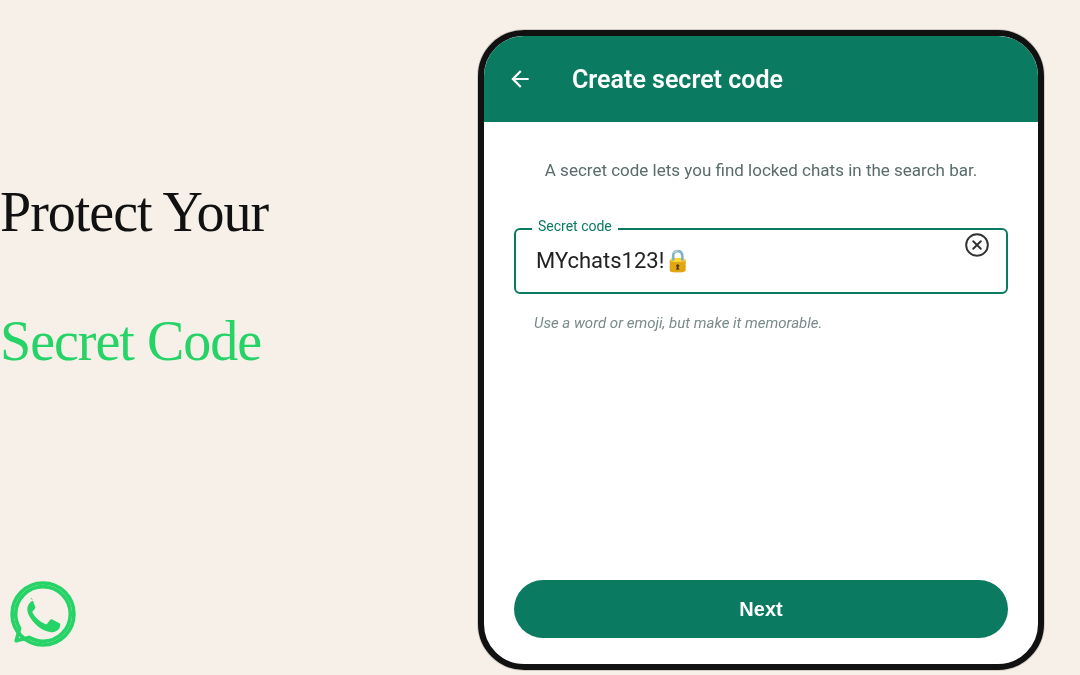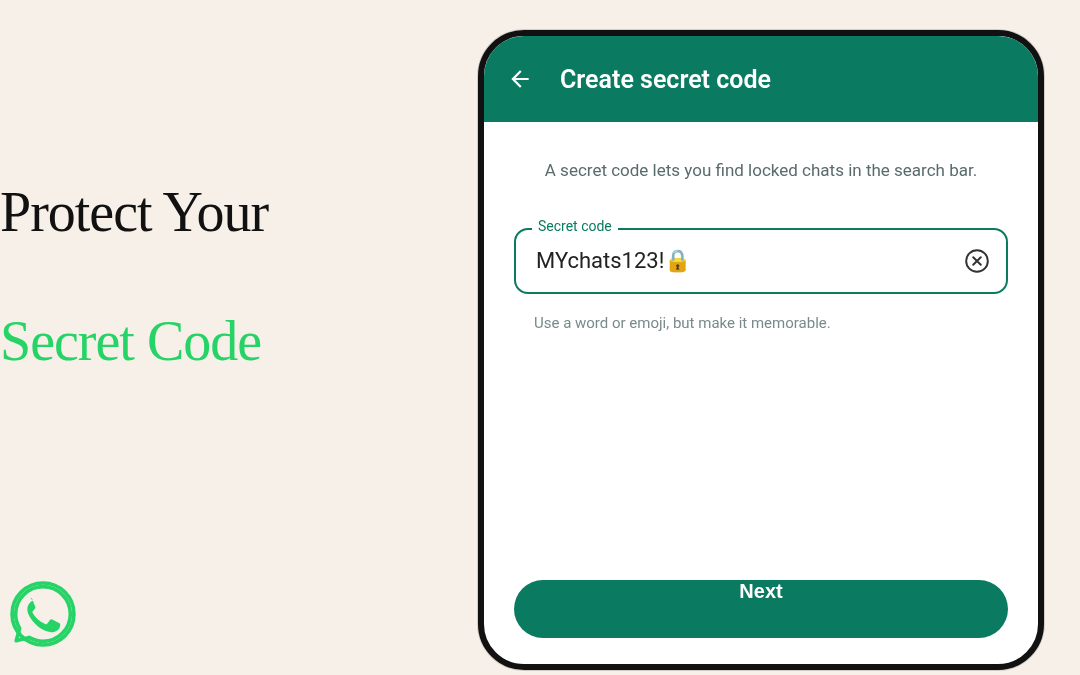--- a/index.html
+++ b/index.html
@@ -56,21 +56,21 @@
       box-shadow: 0 0 0 1px rgba(0,0,0,0.15);
       display: flex;
       flex-direction: column;
     }
     .app-bar {
       background: #0a7a60;
       height: 86px;
       display: flex;
       align-items: center;
       padding: 0 22px;
-      gap: 26px;
+      gap: 38px;
     }
     .back-btn {
       width: 28px;
       height: 28px;
       display: flex;
       align-items: center;
       justify-content: center;
     }
     .back-btn svg {
       width: 26px;
@@ -104,24 +104,23 @@
       top: -10px;
       left: 18px;
       background: #fff;
       padding: 0 6px;
       font-size: 14px;
       color: #0a7a60;
       z-index: 2;
     }
     .field-box {
       border: 2px solid #0a7a60;
-      border-radius: 14px;
+      border-radius: 6px;
       height: 66px;
       display: flex;
-      align-items: center;
       padding: 0 14px 0 20px;
       gap: 20px;
     }
     .field-input {
       flex: 1;
       border: none;
       outline: none;
       font-size: 22px;
       color: #222;
       background: transparent;
@@ -137,33 +136,35 @@
     }
     .clear-btn svg {
       width: 26px;
       height: 26px;
     }
     .hint {
       color: #7a8a8a;
       font-size: 15px;
       padding-left: 20px;
       margin-top: 10px;
+      font-style: italic;
     }
     .spacer {
       flex: 1;
     }
     .next-btn {
       background: #0a7a60;
       color: #fff;
       font-size: 20px;
       font-weight: 600;
       height: 58px;
       border-radius: 30px;
       border: none;
       display: flex;
+      align-items: center;
       justify-content: center;
       cursor: pointer;
     }
   </style>
 </head>
 <body>
 
 <div class="left-section">
   <div class="headline">
     <span>Protect Your</span><br>

